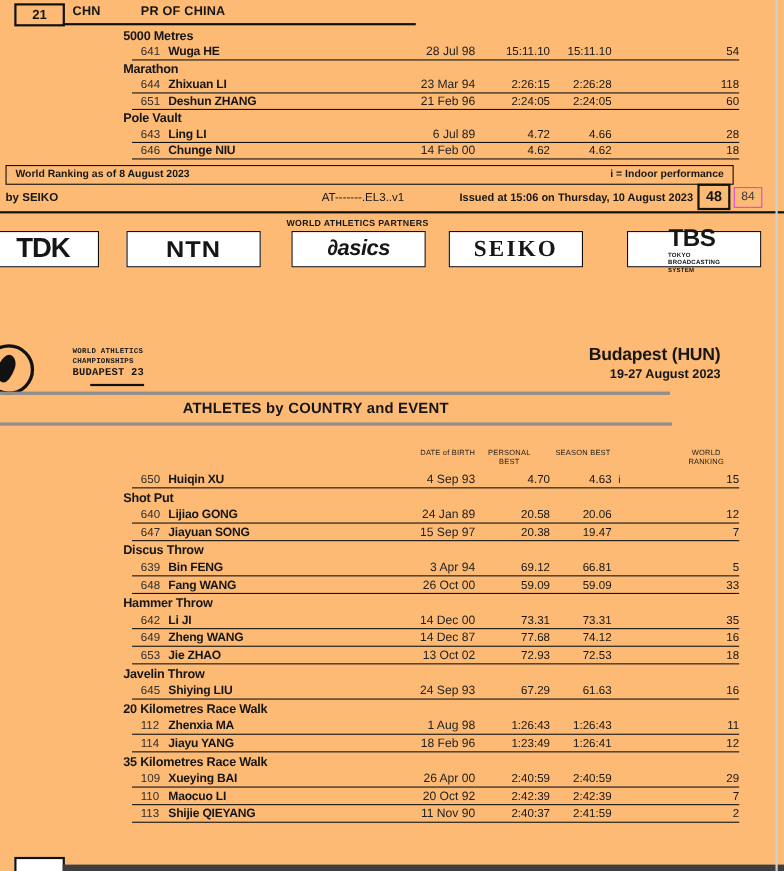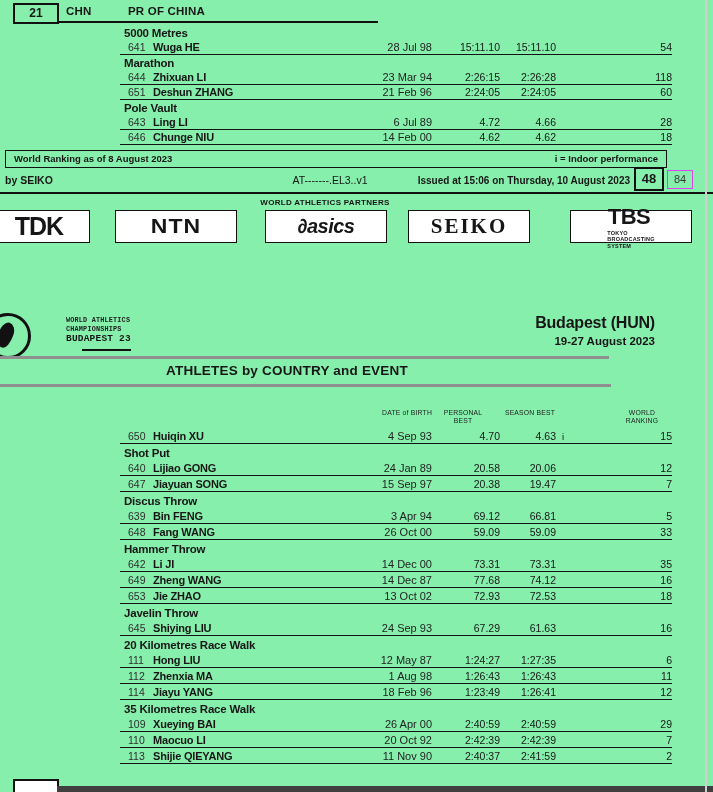--- a/index.html
+++ b/index.html
@@ -1,32 +1,32 @@
 <!DOCTYPE html>
 <html><head>
 <meta charset="utf-8">
 <style>
   html,body{margin:0;padding:0;background:#fff;}
-  #page{position:relative;width:713px;height:792px;overflow:hidden;background:#86efac;
+  #page{position:relative;width:713px;height:792px;overflow:hidden;background:#fdba74;
         font-family:"Liberation Sans",sans-serif;color:#161616;}
   .abs{position:absolute;}
   
   .country-box{left:13px;top:3px;width:42px;height:17px;border:2px solid #111;
                font-weight:bold;font-size:12px;text-align:center;line-height:17px;}
   .country-code{left:66px;top:5px;font-weight:bold;font-size:11.5px;letter-spacing:.2px;}
   .country-name{left:128px;top:5px;font-weight:bold;font-size:11.5px;letter-spacing:.2px;}
   .country-rule{left:57px;top:21px;width:321px;height:2px;background:#111;}
   
   .tbl{position:absolute;left:120px;width:552px;}
   .thead,.trow{position:relative;box-sizing:border-box;}
   #table1 .thead,#table1 .trow{height:15px;}
   #table2 .thead,#table2 .trow{height:16px;}
   .trow{border-bottom:1.5px solid #141414;}
   .thead span{position:absolute;left:-8px;bottom:1px;font-weight:bold;font-size:11.5px;
-              letter-spacing:-.2px;white-space:nowrap;margin-left:12px;}
+              letter-spacing:-.2px;white-space:nowrap;}
   .trow span{position:absolute;bottom:1px;white-space:nowrap;}
   .c-bib{left:8px;font-size:10.5px;color:#2e2e2e;}
   .c-name{left:33px;font-weight:bold;font-size:11px;letter-spacing:-.2px;}
   .c-dob{left:180px;width:132px;text-align:right;font-size:11px;color:#222;}
   .c-pb{left:320px;width:60px;text-align:right;font-size:10.5px;}
   .c-sb{left:380px;width:56px;text-align:right;font-size:10.5px;}
   .c-ind{left:442px;font-size:9.5px;}
   .c-rank{left:470px;width:82px;text-align:right;font-size:10.5px;}
   
   .legend{left:5px;top:150px;width:660px;height:16px;border:1.5px solid #111;}
@@ -288,28 +288,20 @@
         <span class="c-name">Shiying LIU</span>
         <span class="c-dob">24 Sep 93</span>
         <span class="c-pb">67.29</span>
         <span class="c-sb">61.63</span>
         <span class="c-rank">16</span>
       </div>
       <div class="thead">
         <span class="">20 Kilometres Race Walk</span>
       </div>
       <div class="trow">
-        <span class="c-bib">111</span>
-        <span class="c-name">Hong LIU</span>
-        <span class="c-dob">12 May 87</span>
-        <span class="c-pb">1:24:27</span>
-        <span class="c-sb">1:27:35</span>
-        <span class="c-rank">6</span>
-      </div>
-      <div class="trow">
         <span class="c-bib">112</span>
         <span class="c-name">Zhenxia MA</span>
         <span class="c-dob">1 Aug 98</span>
         <span class="c-pb">1:26:43</span>
         <span class="c-sb">1:26:43</span>
         <span class="c-rank">11</span>
       </div>
       <div class="trow">
         <span class="c-bib">114</span>
         <span class="c-name">Jiayu YANG</span>

